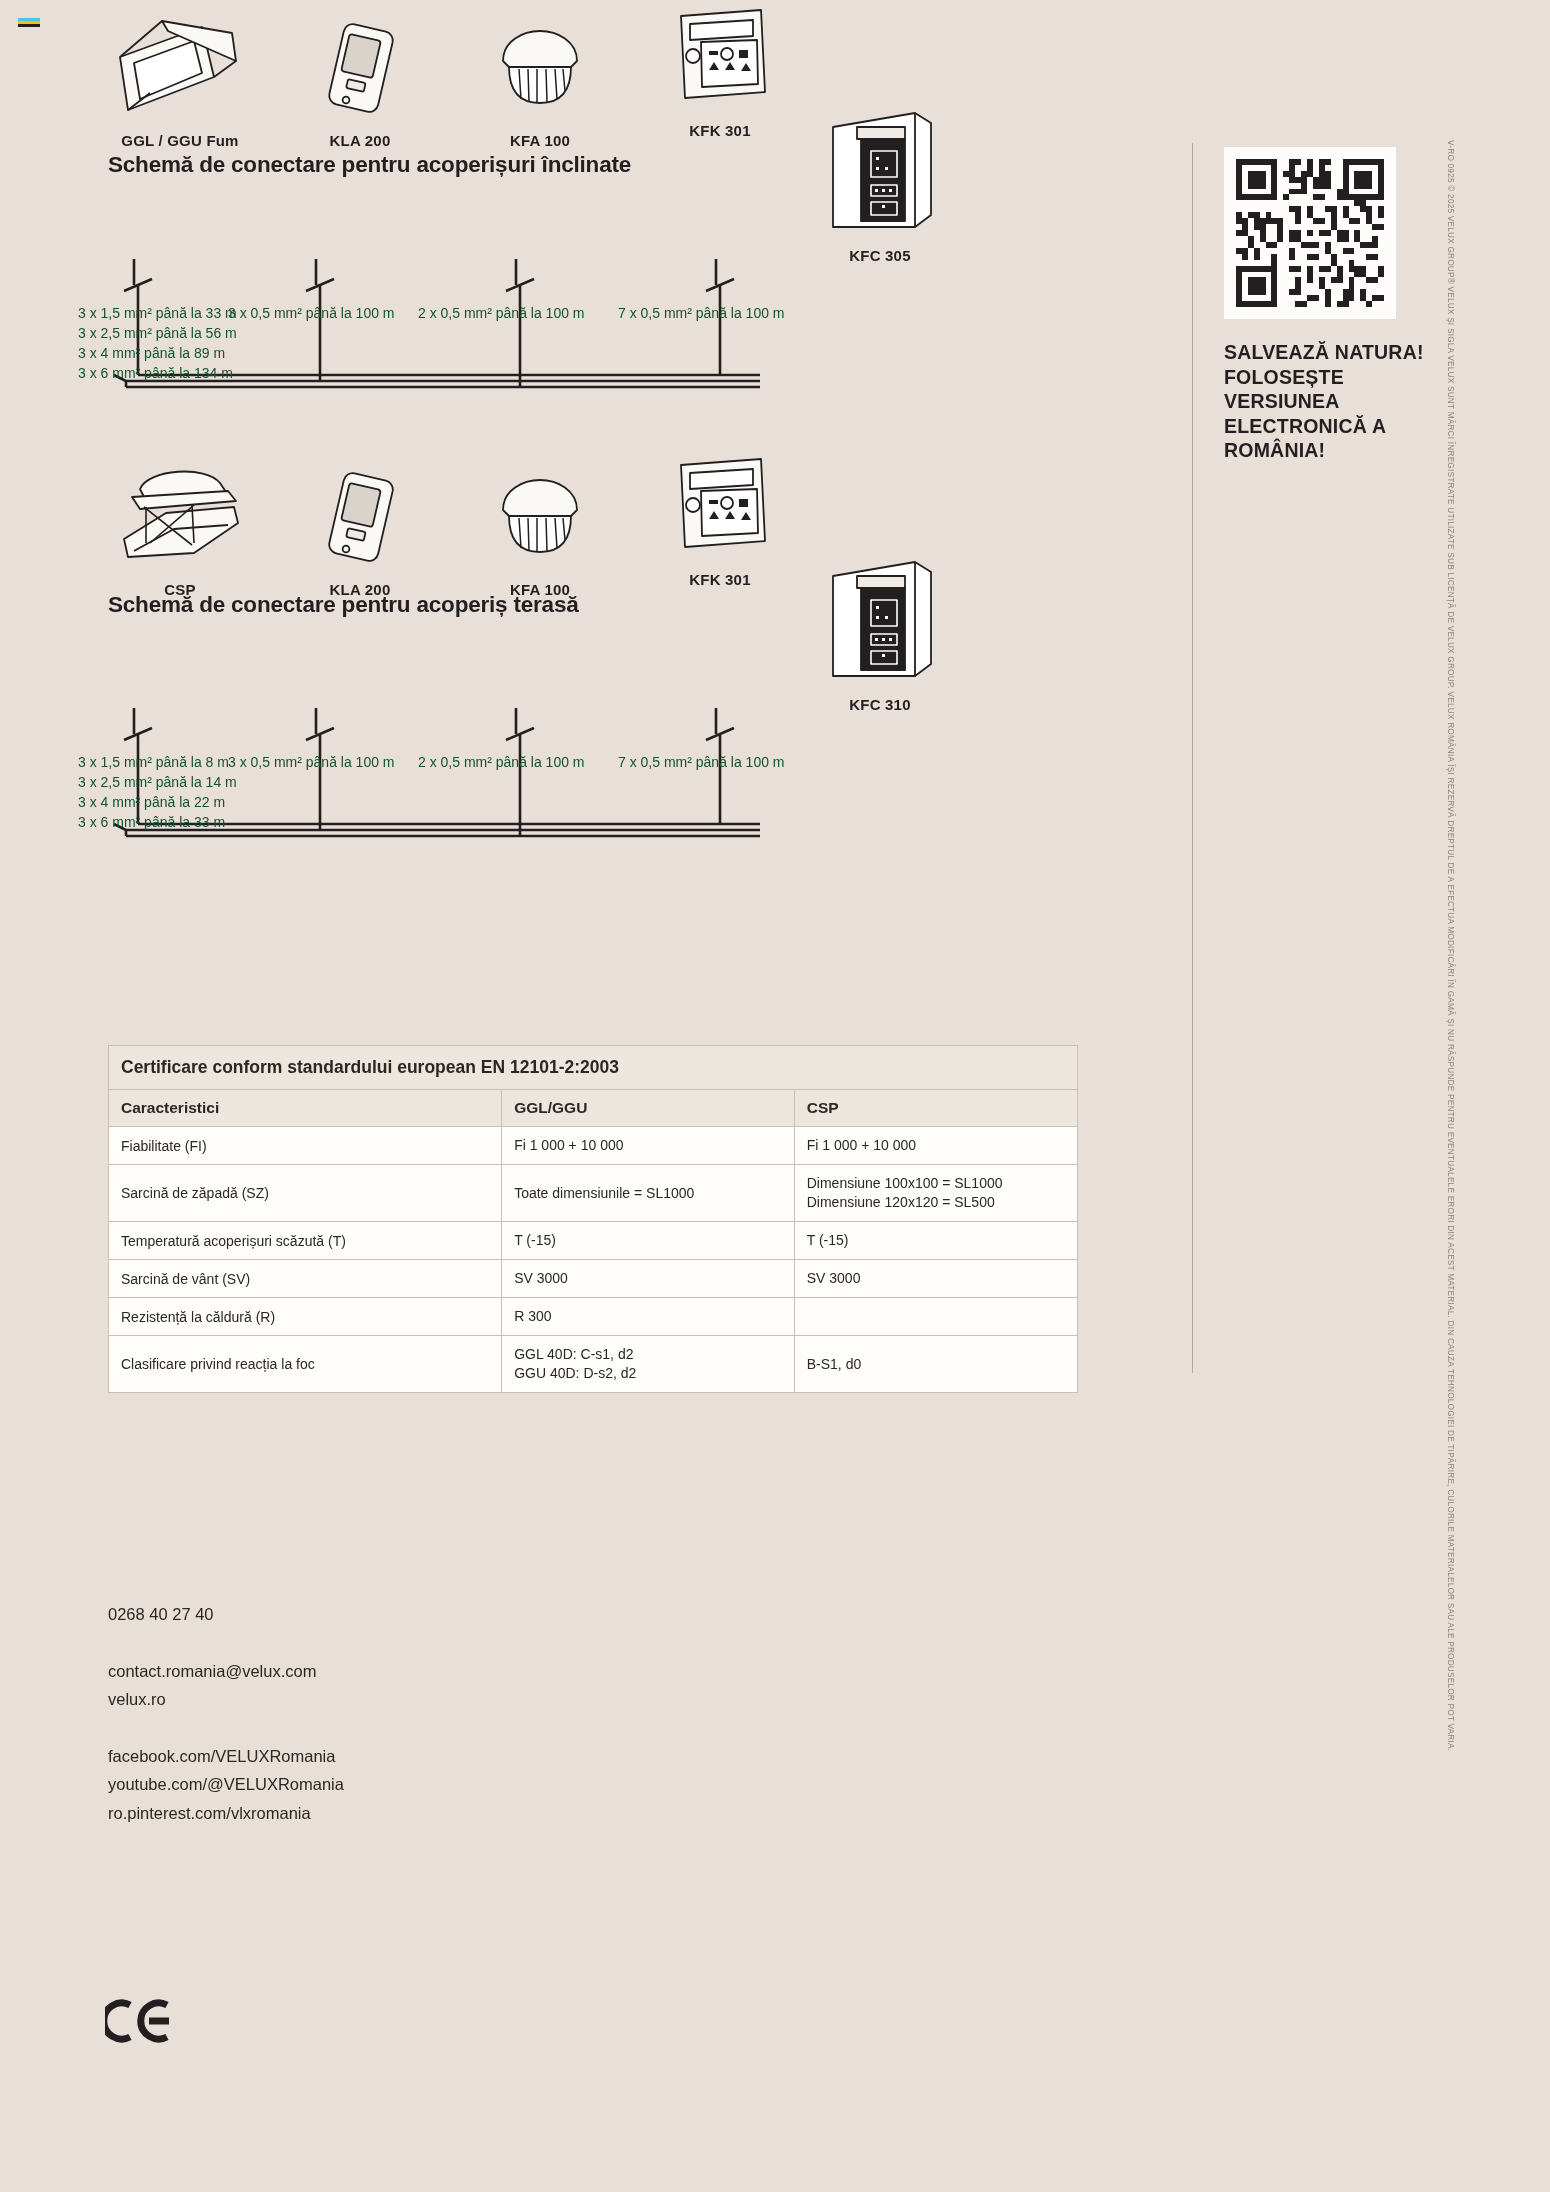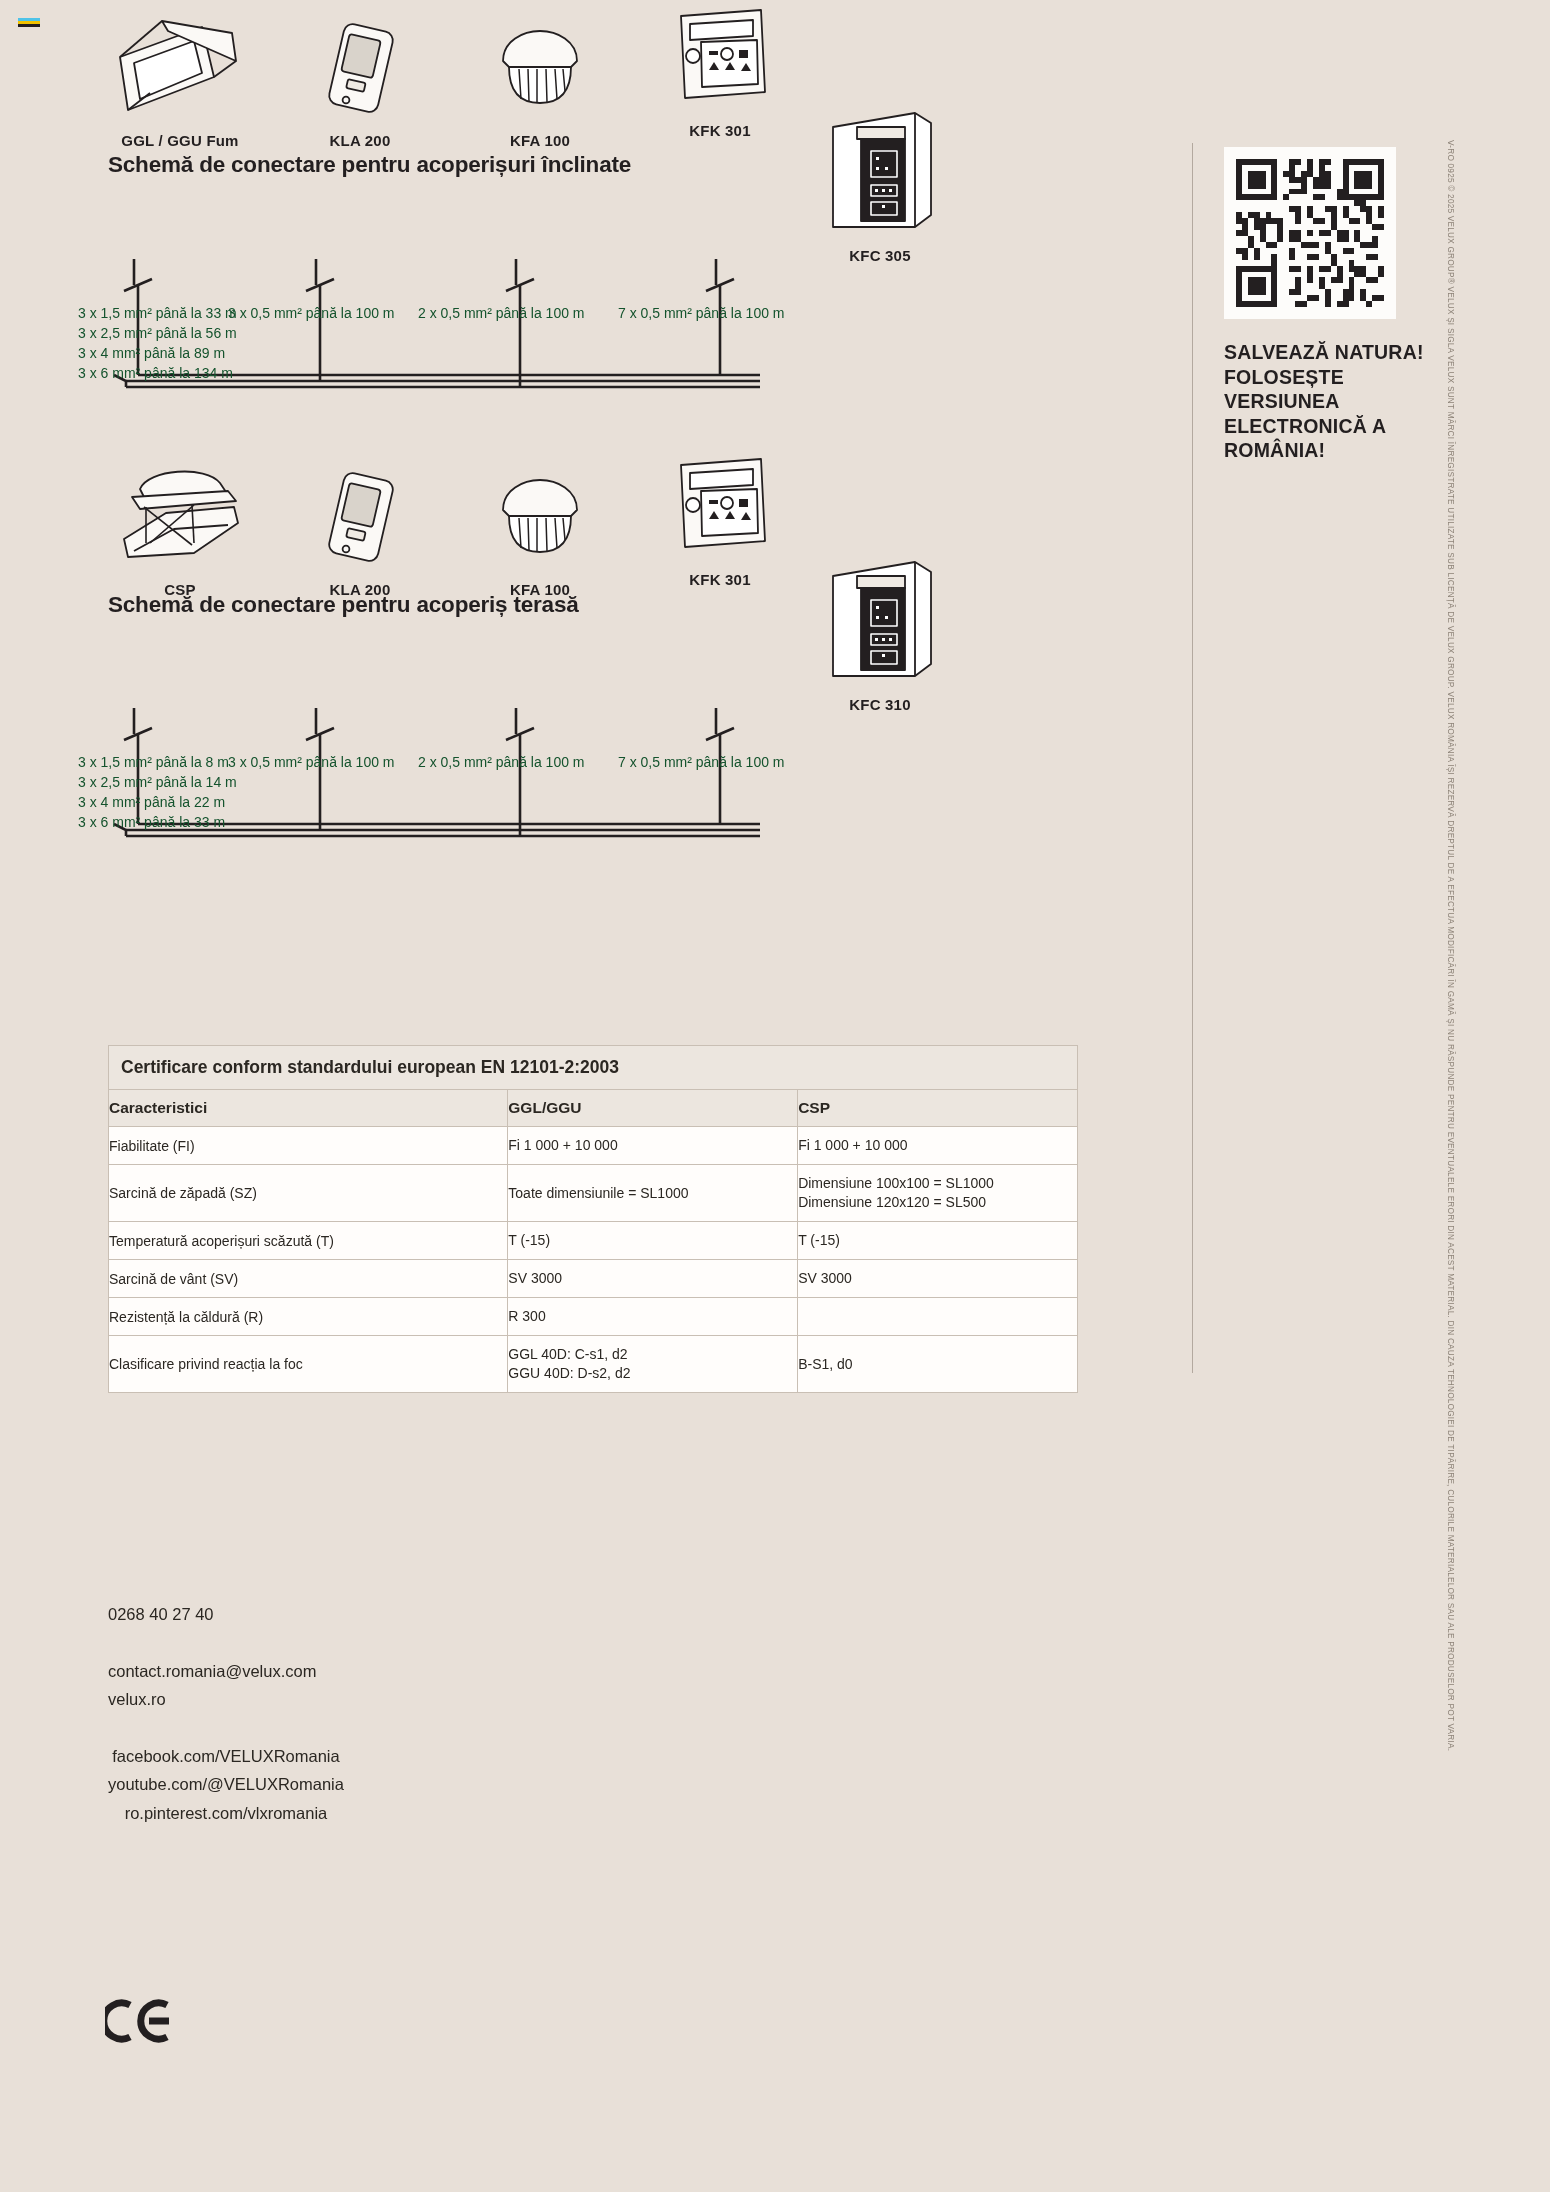--- a/index.html
+++ b/index.html
@@ -65,41 +65,41 @@
 
   
   .cert-table{
     position:absolute;left:108px;top:1045px;width:970px;
     border-collapse:collapse;
     background:#fffdfb;
     font-size:14px;
   }
   .cert-table td,.cert-table th{
     border:1px solid #c9bfb4;
-    padding:9px 0;
+    padding:9px 12px;
     text-align:left;
     vertical-align:middle;
     font-weight:normal;
     color:#2b2722;
   }
   .cert-table .caption-row td{
     background:#ece6df;font-weight:bold;font-size:17.5px;padding:11px 12px;
   }
   .cert-table .head-row td{
     background:#ece6df;font-weight:bold;font-size:15.5px;
   }
   .cert-table td.c1{width:400px;}
   .cert-table td.c2{width:290px;}
   .cert-table td.c3{width:280px;}
   .cert-table .sub{display:block;line-height:19px;}
 
   
   .footer{position:absolute;left:108px;top:1600px;font-size:16.5px;line-height:28.5px;color:#2b2722;}
   .footer .blk{margin-bottom:28px;}
-  .footer .blk:last-child{margin-bottom:1px;text-align:center;}
+  .footer .blk:last-child{margin-bottom:1px;}
 
   .ce{position:absolute;left:105px;top:1995px;}
 </style>
 </head>
 <body>
 
 <div class="page">
 
   <div class="print-mark">
     <i class="pm1"></i>

